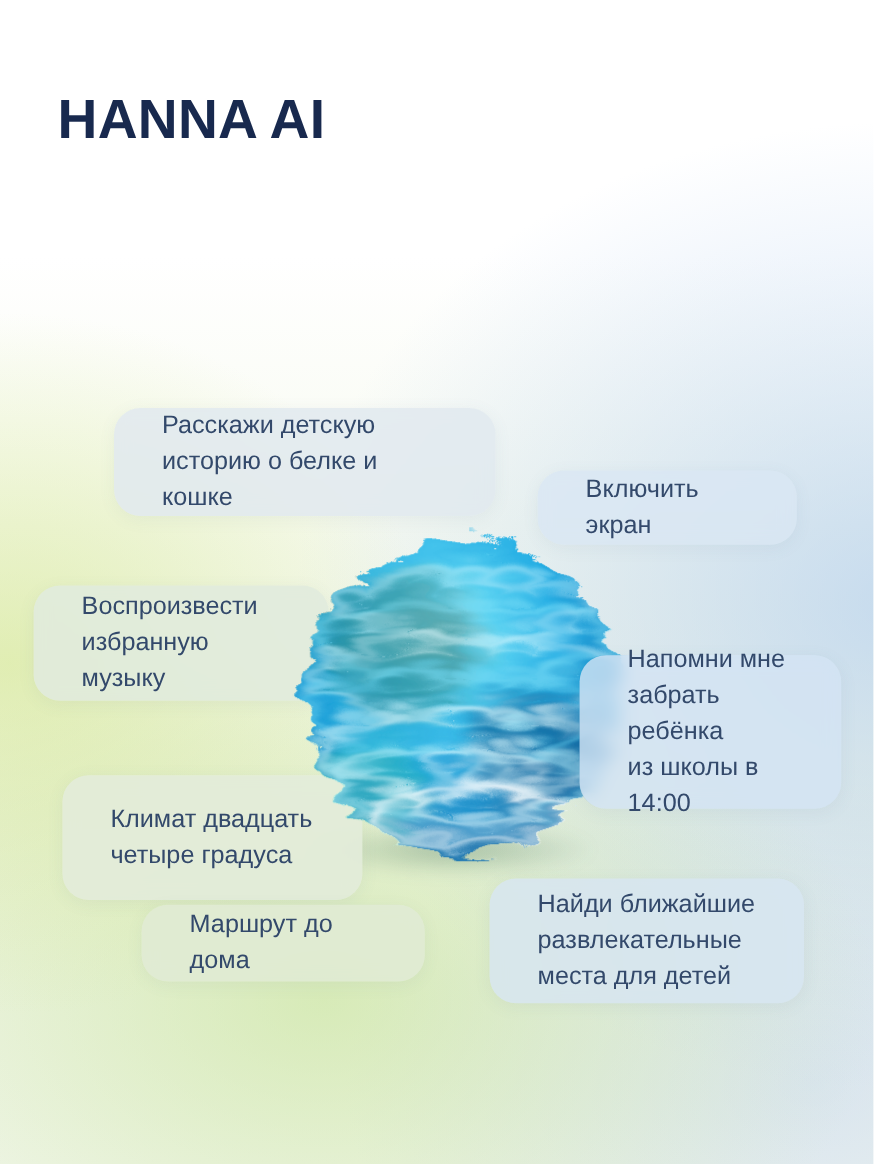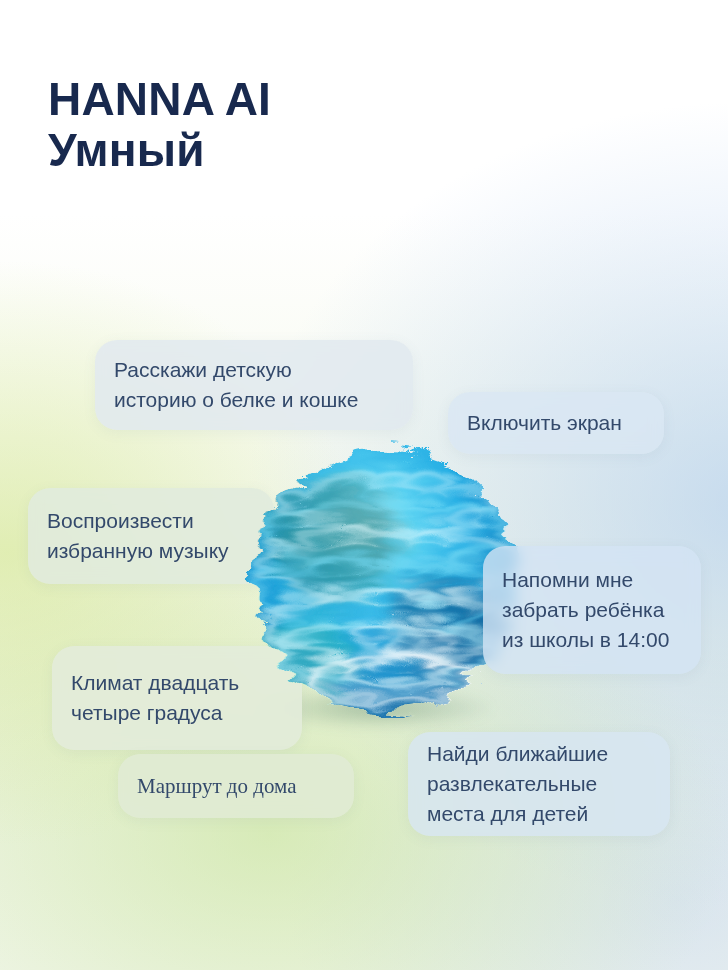--- a/index.html
+++ b/index.html
@@ -11,46 +11,45 @@
       radial-gradient(ellipse 660px 430px at 37% 86%, rgba(193,225,142,0.55) 0%, rgba(193,225,142,0) 70%),
       radial-gradient(ellipse 700px 560px at 103% 52%, rgba(170,201,238,0.62) 0%, rgba(170,201,238,0) 72%),
       radial-gradient(ellipse 520px 360px at 93% 93%, rgba(192,211,240,0.5) 0%, rgba(192,211,240,0) 75%),
       linear-gradient(180deg,#ffffff 0%,#ffffff 22%,#f7faf0 45%,#f0f5e7 70%,#f3f7ee 100%);
   }
   .title{position:absolute;left:48px;top:74px;color:#18294e;font-weight:700;z-index:4;}
   .title .line{font-size:46px;line-height:51px;letter-spacing:0.2px;}
   .bubble{
     position:absolute;border-radius:22px;display:flex;align-items:center;
     color:#33496b;font-size:21px;line-height:30px;white-space:pre-line;
-    padding:0 19px;box-sizing:border-box;
+    padding:0 40px;box-sizing:border-box;
     backdrop-filter:blur(7px);-webkit-backdrop-filter:blur(7px);
     box-shadow:0 3px 14px rgba(90,115,145,0.07);
   }
   #b1{left:95px; top:340px;width:318px;height:90px; background:rgba(224,233,239,0.85);z-index:3;}
   #b2{left:448px;top:392px;width:216px;height:62px; background:rgba(217,230,243,0.82);z-index:3;}
   #b3{left:28px; top:488px;width:246px;height:96px; background:rgba(224,234,221,0.88);z-index:1;}
   #b4{left:483px;top:546px;width:218px;height:128px;background:rgba(211,227,244,0.80);z-index:3;}
   #b5{left:52px; top:646px;width:250px;height:104px; background:rgba(227,236,219,0.88);z-index:1;}
-  #b6{left:118px;top:754px;width:236px;height:64px; background:rgba(224,234,214,0.82);z-index:3;font-family:Liberation Serif, serif;}
+  #b6{left:118px;top:754px;width:236px;height:64px; background:rgba(224,234,214,0.82);z-index:3;}
   #b7{left:408px;top:732px;width:262px;height:104px;background:rgba(215,229,242,0.82);z-index:3;}
   .orb{position:absolute;left:236px;top:426px;width:284px;height:292px;z-index:2;}
   .orb-shadow{
     position:absolute;left:258px;top:686px;width:240px;height:44px;border-radius:50%;
     background:radial-gradient(ellipse at center, rgba(40,92,70,0.32) 0%, rgba(40,92,70,0) 70%);
     filter:blur(6px);z-index:1;
   }
 </style>
 </head>
 <body>
 
 <div class="canvas">
 
   <div class="title">
     <div class="line">HANNA AI</div>
-    <div class="line">Умный</div>
   </div>
 
   <div class="orb-shadow"></div>
 
   <div class="orb">
     <svg width="284" height="292" viewBox="0 0 290 292" xmlns="http://www.w3.org/2000/svg">
       <defs>
         <radialGradient id="orbG" cx="42%" cy="30%" r="85%">
           <stop offset="0%" stop-color="#aef2fb"></stop>
           <stop offset="22%" stop-color="#59d2f2"></stop>

